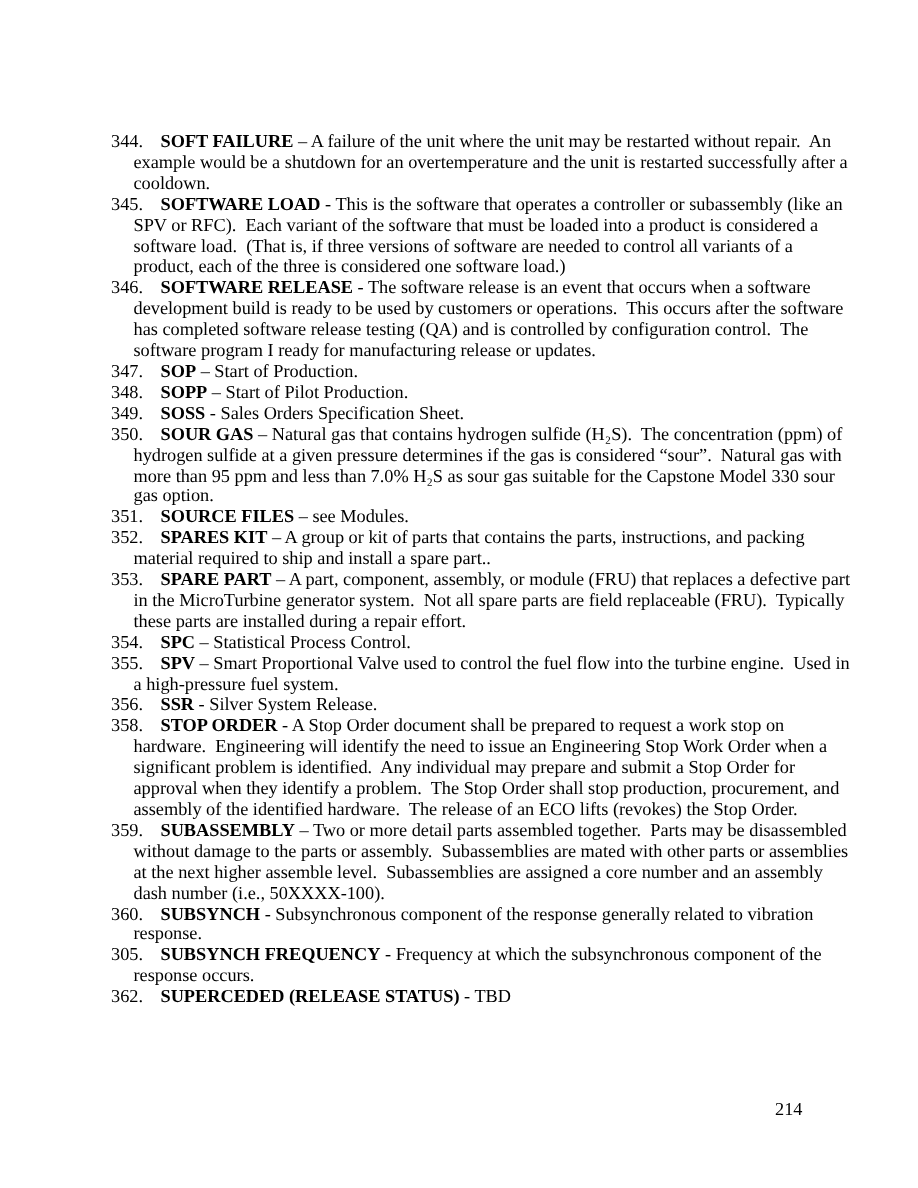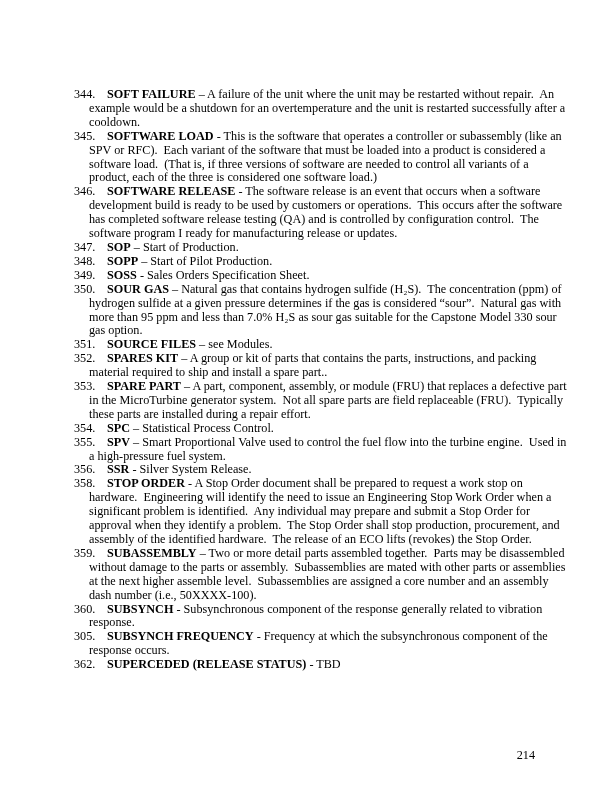--- a/index.html
+++ b/index.html
@@ -30,21 +30,21 @@
     white-space: pre-wrap;
   }
   .num {
     display: inline-block;
     width: 33px;
     text-indent: 0;
   }
   .term { font-weight: bold; }
   .page-number {
     position: absolute;
-    top: 749px;
+    top: 733px;
     left: 455px;
     width: 80px;
     text-align: right;
   }
 </style>
 </head>
 <body>
 
 <div class="page">
   <ol class="glossary" id="glossary-list">

